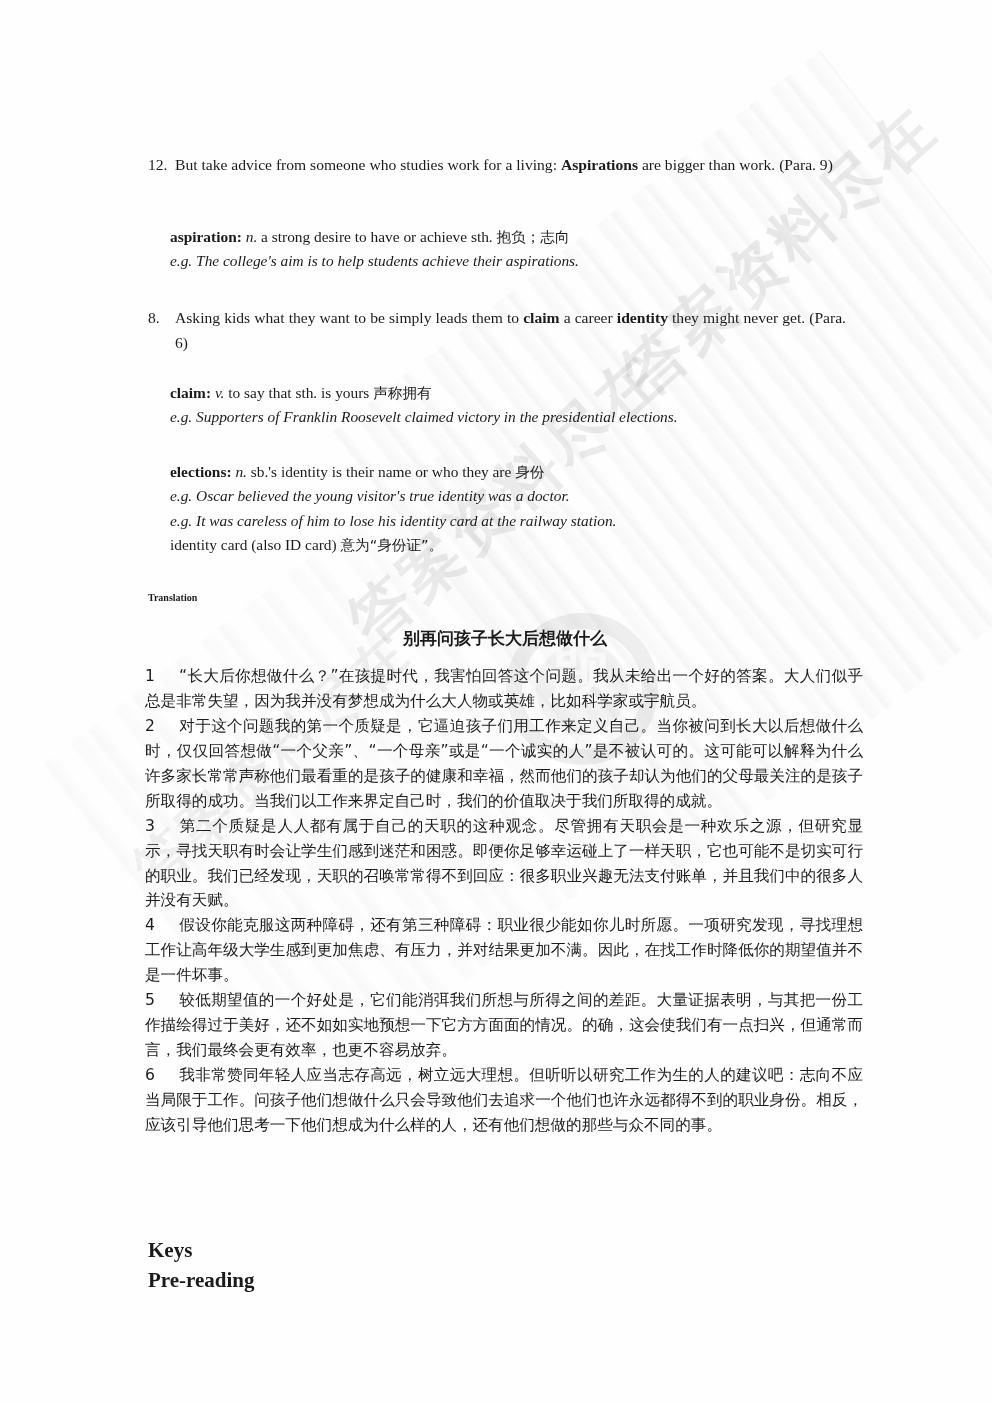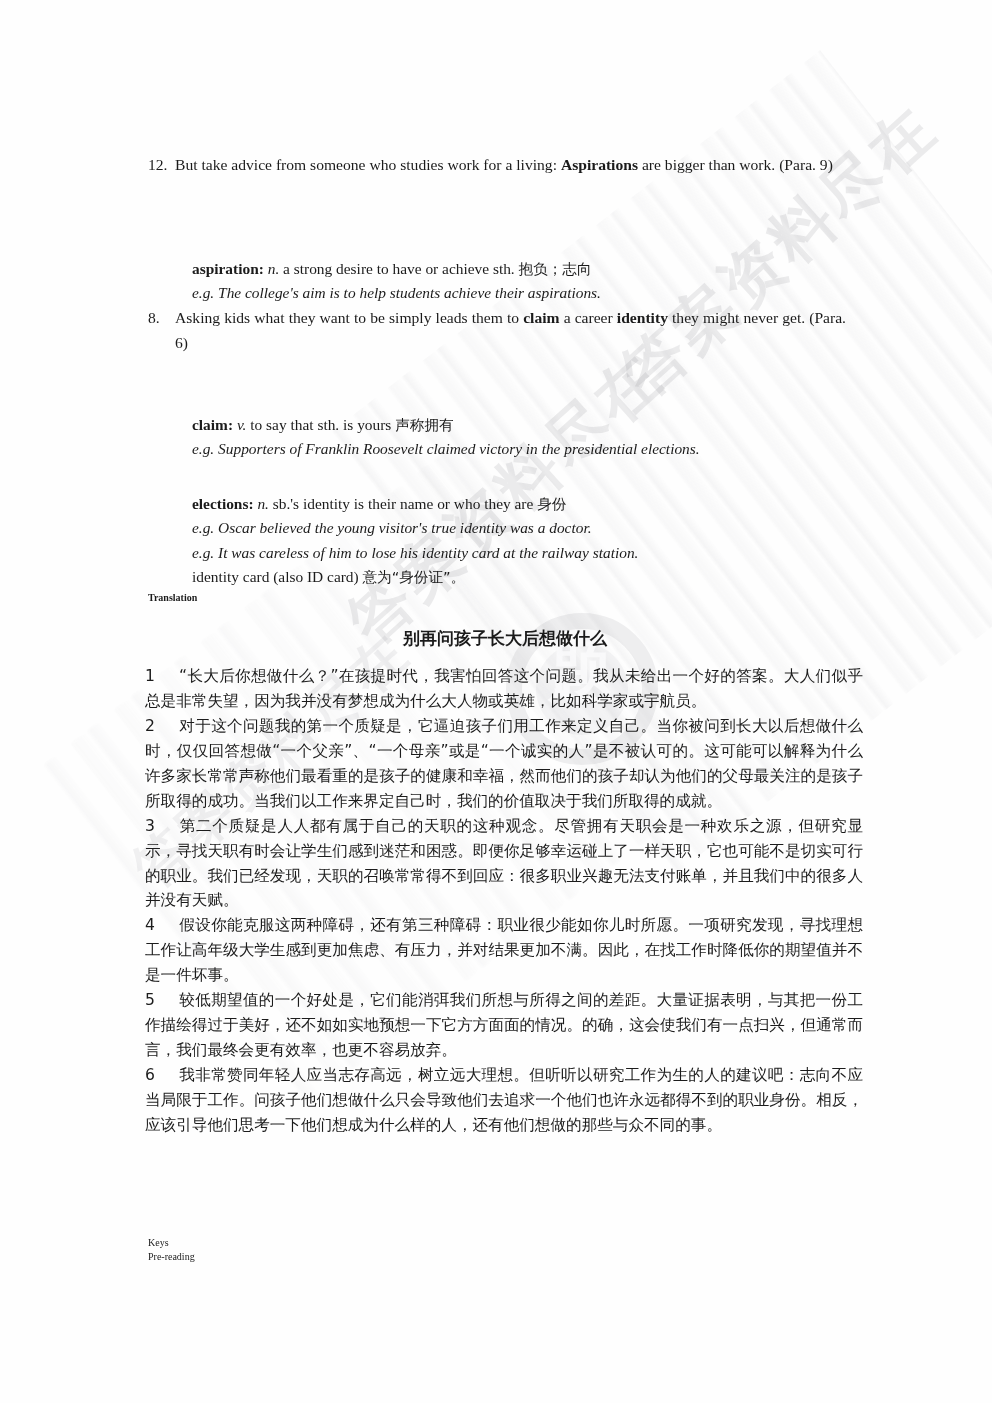--- a/index.html
+++ b/index.html
@@ -149,25 +149,24 @@
     width: 26px;
     text-align: left;
   }
   .numbered-item .body {
     display: block;
     margin-left: 27px;
   }
 
   .def-block {
     position: absolute;
-    left: 192px;
+    left: 170px;
     width: 665px;
     font-size: 15.4px;
     line-height: 1.58;
-    margin-top: 32px;
   }
   .def-line { white-space: normal; }
   .headword { font-weight: bold; }
   .pos { font-style: italic; }
   .eg { font-style: italic; }
   .cn { font-family: "DejaVu Sans", "Liberation Sans", sans-serif; font-size: 14.6px; }
 
   .section-head {
     position: absolute;
     left: 148px;
@@ -199,22 +198,22 @@
   .cn-body p {
     margin: 0;
     text-indent: 0;
   }
   .cn-num { display: inline-block; width: 34px; }
 
   .keys-block {
     position: absolute;
     left: 148px;
     top: 1236px;
-    font-weight: normal;
-    font-size: 10px;
+    font-weight: bold;
+    font-size: 21px;
     line-height: 1.42;
   }
   .keys-block div { white-space: nowrap; }
 </style>
 </head>
 <body>
 
 <div id="page">
 
   <div id="watermark">

